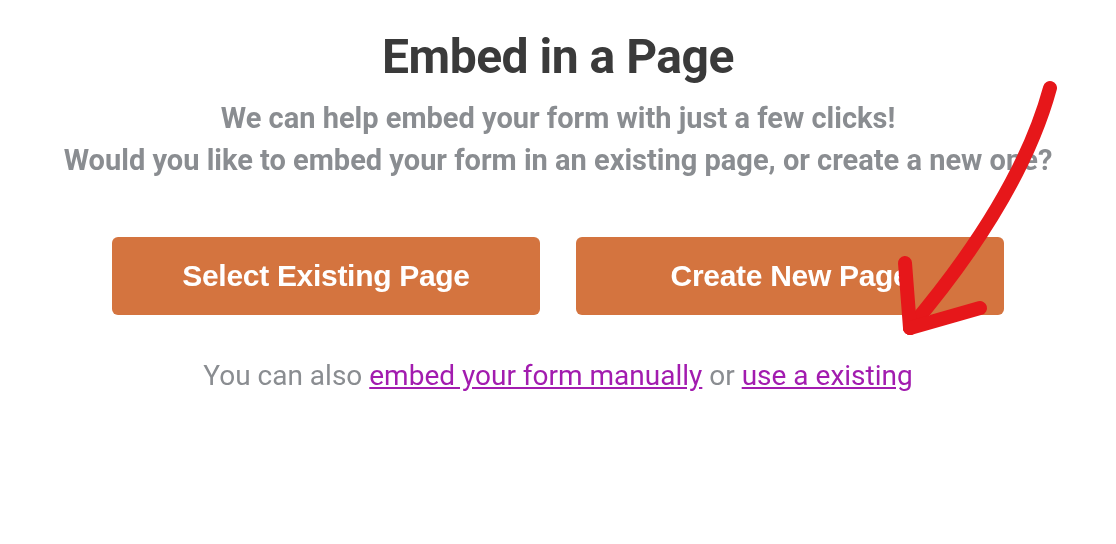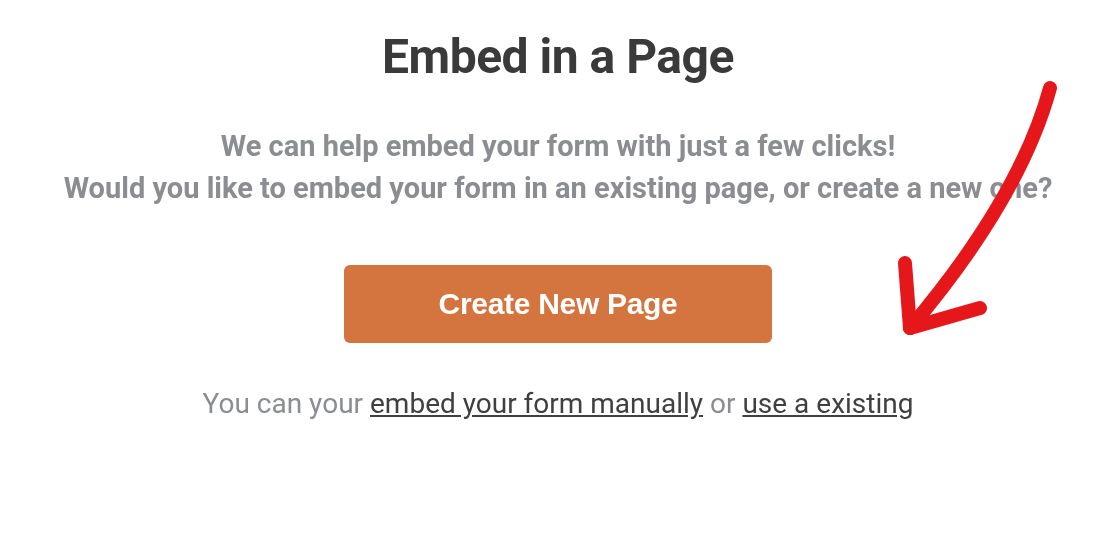--- a/index.html
+++ b/index.html
@@ -16,21 +16,21 @@
       flex-direction: column;
       align-items: center;
       padding-top: 28px;
       position: relative;
     }
     .title {
       font-size: 48px;
       font-weight: 700;
       color: #3a3a3a;
       text-align: center;
-      margin-bottom: 40px;
+      margin-bottom: 12px;
       letter-spacing: -0.5px;
     }
     .description {
       font-size: 29px;
       color: #8a8d91;
       text-align: center;
       line-height: 1.45;
       max-width: 1060px;
       margin-bottom: 56px;
       font-weight: 700;
@@ -53,21 +53,21 @@
       cursor: pointer;
       text-align: center;
       letter-spacing: -0.3px;
     }
     .footer-text {
       font-size: 28px;
       color: #8a8d91;
       text-align: center;
     }
     .footer-text .link {
-      color: #404040;
+      color: #a21caf;
       text-decoration: underline;
       cursor: pointer;
     }
     .annotation-arrow {
       position: absolute;
       top: 78px;
       left: 850px;
       width: 240px;
       height: 280px;
       pointer-events: none;
@@ -77,24 +77,25 @@
 <body>
 
 <h1 class="title">Embed in a Page</h1>
 
 <p class="description">
   <span>We can help embed your form with just a few clicks!</span><br>
   <span>Would you like to embed your form in an existing page, or create a new one?</span>
 </p>
 
 <div class="button-row">
+  <button class="btn">Select Existing Page</button>
   <button class="btn">Create New Page</button>
 </div>
 
 <p class="footer-text">
-  <span>You can your </span><a class="link">embed your form manually</a><span> or </span><a class="link">use a existing</a>
+  <span>You can also </span><a class="link">embed your form manually</a><span> or </span><a class="link">use a existing</a>
 </p>
 
 <svg class="annotation-arrow" viewBox="0 0 240 280">
   <path d="M 200 10 Q 170 120 60 250" stroke="#e6171a" stroke-width="14" fill="none" stroke-linecap="round"></path>
   <path d="M 60 250 L 55 185" stroke="#e6171a" stroke-width="14" fill="none" stroke-linecap="round"></path>
   <path d="M 60 250 L 130 230" stroke="#e6171a" stroke-width="14" fill="none" stroke-linecap="round"></path>
 </svg>
 
 </body></html>

